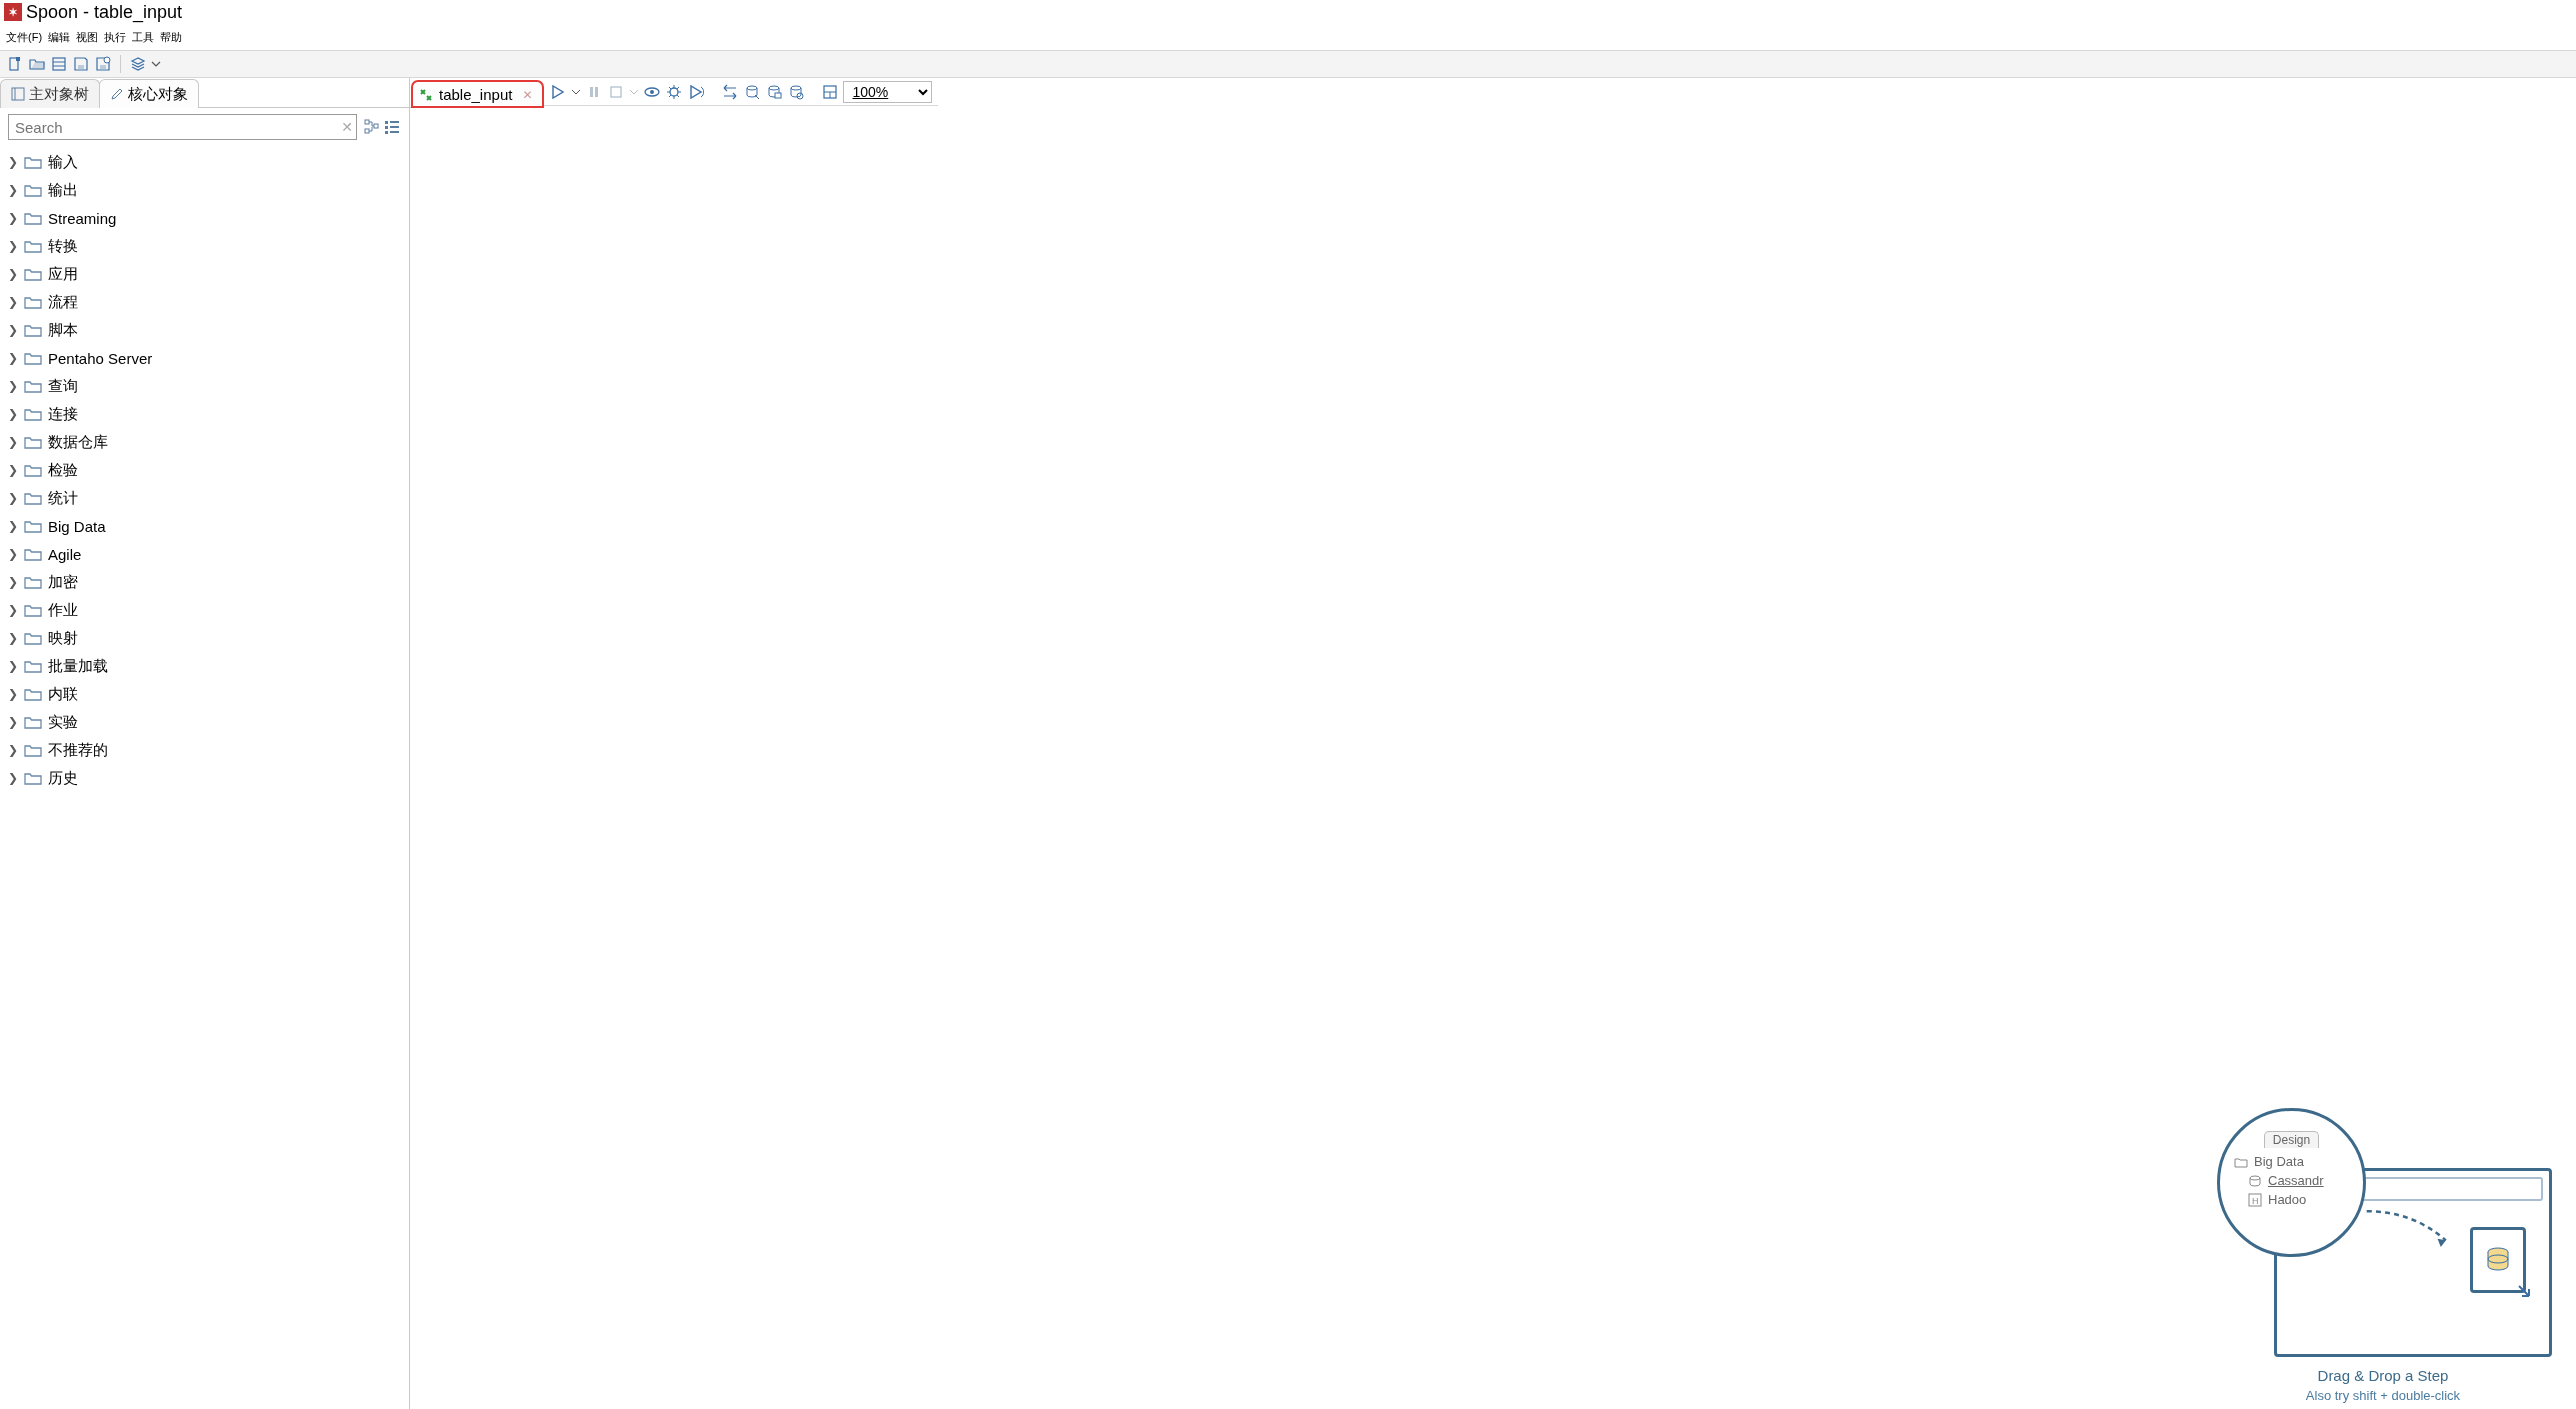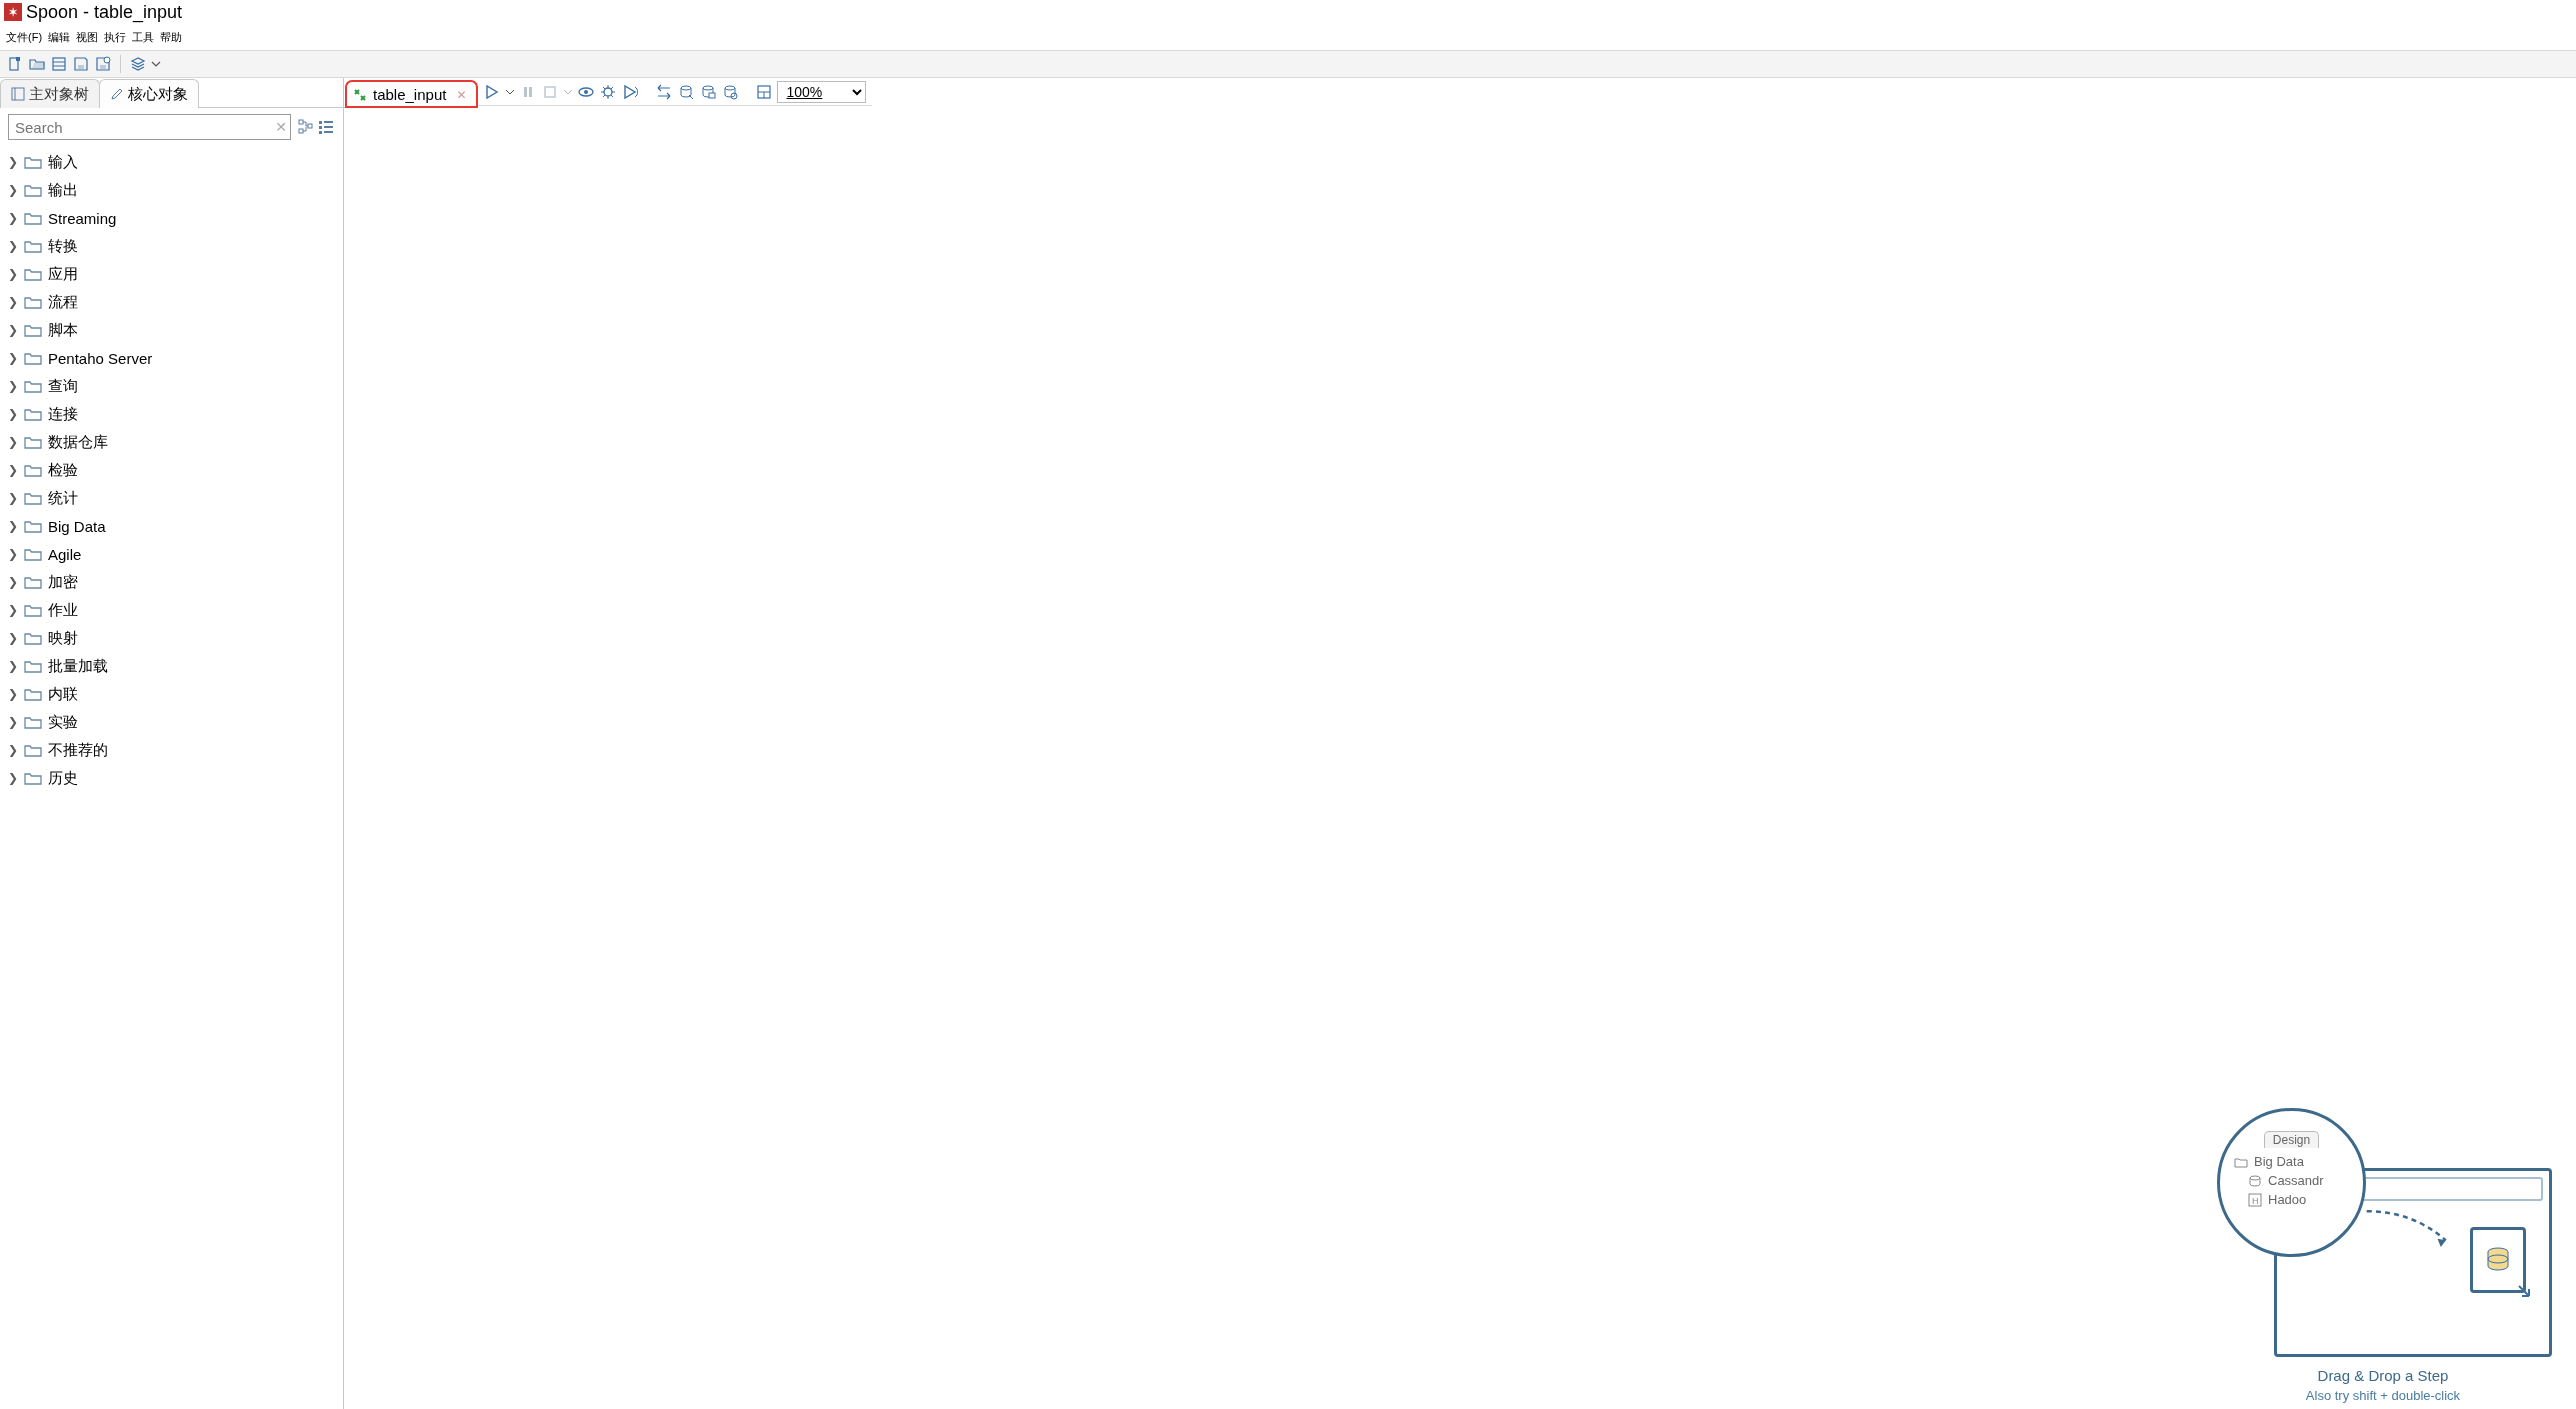--- a/index.html
+++ b/index.html
@@ -17,21 +17,21 @@
 
   
   .main-toolbar { display: flex; align-items: center; height: 28px; padding: 2px 6px; gap: 4px; background: #f4f4f4; border-top: 1px solid #d8d8d8; border-bottom: 1px solid #d8d8d8; }
   .tb-icon { width: 18px; height: 18px; display: flex; align-items: center; justify-content: center; fill: #3a6ea5; color: #3a6ea5; }
   .tb-sep { width: 1px; height: 18px; background: #ccc; margin: 0 4px; }
 
   
   .body-row { flex: 1; display: flex; min-height: 0; }
 
   
-  .left-panel { width: 344px; display: flex; flex-direction: column; border-right: 1px solid #c8c8c8; background: #fff; }
+  .left-panel { width: 410px; display: flex; flex-direction: column; border-right: 1px solid #c8c8c8; background: #fff; }
   .panel-tabs { display: flex; height: 30px; border-bottom: 1px solid #c8c8c8; }
   .panel-tab { display: flex; align-items: center; gap: 4px; padding: 4px 10px; border: 1px solid #c8c8c8; border-bottom: none; border-top-left-radius: 6px; border-top-right-radius: 6px; background: #fdfdfd; font-size: 15px; position: relative; top: 1px; margin-right: -1px; }
   .panel-tab.inactive { background: #f3f3f3; color: #333; }
   .panel-tab-icon { width: 14px; height: 14px; fill: #5a7da0; }
 
   .search-row { display: flex; align-items: center; padding: 6px 8px; gap: 6px; }
   .search-box { flex: 1; position: relative; }
   .search-input { width: 100%; height: 26px; padding: 2px 26px 2px 6px; border: 1px solid #999; font-size: 15px; color: #888; }
   .search-clear { position: absolute; right: 4px; top: 50%; transform: translateY(-50%); color: #aaa; font-size: 14px; }
   .view-toggle { display: flex; gap: 2px; }
@@ -472,21 +472,21 @@
             <path class="hint-arrow-head" d="M100 40l-10-2 4 10z"></path>
           </svg>
           <div class="hint-circle">
             <span class="tab">Design</span>
             <div class="row">
                 <svg viewBox="0 0 14 12" width="14" height="12">
                   <path d="M1 3h4l1 1h7v7H1z" fill="none" stroke="#888"></path>
                 </svg>
                 <span>Big Data</span>
               </div>
-            <div class="row" style="padding-left:14px;">
+            <div class="row" style="padding-left:14px;text-decoration:underline;">
                 <svg viewBox="0 0 14 14" width="14" height="14">
                   <ellipse cx="7" cy="4" rx="5" ry="2" fill="none" stroke="#888"></ellipse>
                   <path d="M2 4v6a5 2 0 0 0 10 0V4" fill="none" stroke="#888"></path>
                 </svg>
                 <span>Cassandr</span>
               </div>
             <div class="row" style="padding-left:14px;">
                 <svg viewBox="0 0 14 14" width="14" height="14">
                   <rect x="1" y="1" width="12" height="12" fill="none" stroke="#888"></rect>
                   <text x="4" y="11" font-size="9" fill="#888">H</text>

